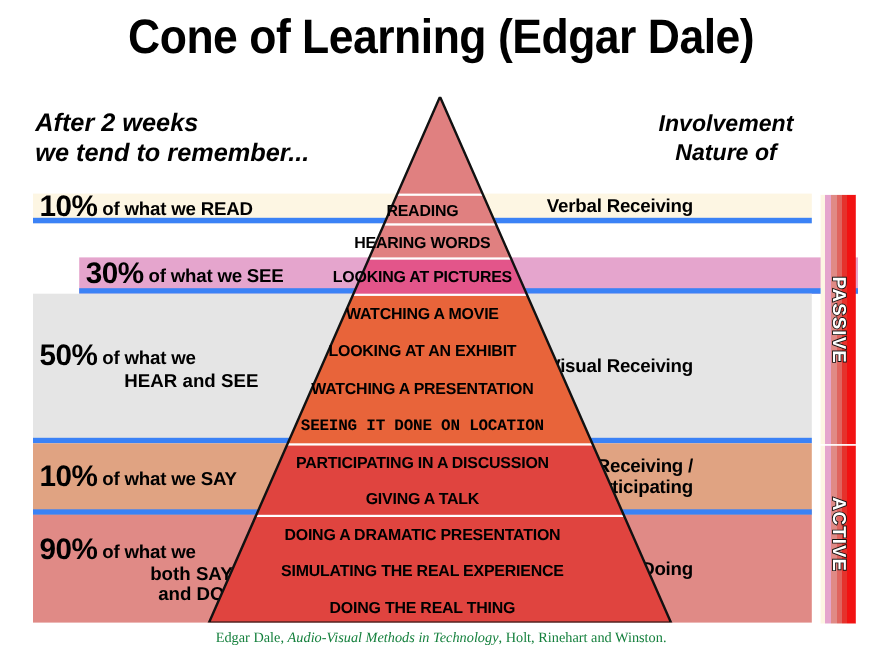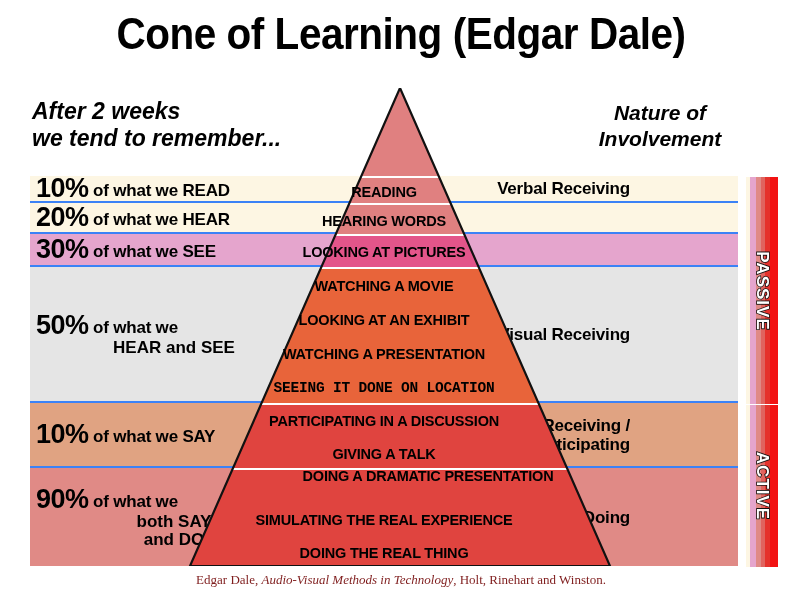--- a/index.html
+++ b/index.html
@@ -27,21 +27,21 @@
     position:absolute;left:560px;top:100px;width:200px;
     font-style:italic;font-weight:bold;font-size:21px;line-height:26px;
     color:#000;text-align:center;
   }
   
   #chart{
     position:absolute;left:30px;top:176px;width:708px;height:390px;
   }
   .band{
     position:absolute;left:0;width:708px;box-sizing:border-box;
-    border-bottom:2px solid #3b82f6;
+    border-bottom:5px solid #3b82f6;
   }
   .band:last-child{border-bottom:none;}
   
   .pct{
     position:absolute;left:6px;width:250px;
     color:#000;display:flex;align-items:center;height:100%;
   }
   .pct .inner{width:100%;line-height:1.05;}
   .pct .big{
     font-family:"Liberation Sans Narrow","Liberation Sans",sans-serif;
@@ -88,65 +88,54 @@
     font-family:"Liberation Sans Narrow","Liberation Sans",sans-serif;
     font-weight:bold;font-size:17px;letter-spacing:1px;color:#fff;
     -webkit-text-stroke:1.6px #111;
     paint-order:stroke fill;
     white-space:nowrap;
   }
   
   #footer{
     position:absolute;left:0;top:572px;width:802px;text-align:center;
     font-family:"Liberation Serif","DejaVu Serif",serif;
-    font-size:13px;color:#7f1d1d;
+    font-size:13px;color:#15803d;
   }
   #footer .it{font-style:italic;}
 </style>
 </head>
 <body>
 
 <div id="title">Cone of Learning (Edgar Dale)</div>
 
 <div id="head-left">
   <div>After 2 weeks</div>
   <div>we tend to remember...</div>
 </div>
 <div id="head-right">
+  <div>Involvement</div>
   <div>Nature of</div>
-  <div>Involvement</div>
 </div>
 
 <div id="chart">
 
   <div class="band" style="top:0px;height:27px;background:#fdf6e3;">
     <div class="pct">
         <div class="inner">
       <span class="big">10%</span>
       <span class="sm">of what we READ</span>
     </div>
       </div>
     <div class="nature">
       <span>Verbal Receiving</span>
     </div>
   </div>
 
-  <div class="band" style="top:27px;height:31px;background:#fdf6e3;">
-    <div class="pct">
-        <div class="inner">
-      <span class="big">20%</span>
-      <span class="sm">of what we HEAR</span>
-    </div>
-      </div>
-    <div class="nature">
-      <span></span>
-    </div>
-  </div>
-
-  <div class="band" style="top:58px;height:33px;background:#e5a5cd;">
+
+  <div class="band" style="top:58px;height:33px;background:#e5a5cd;margin-left:42px;">
     <div class="pct">
         <div class="inner">
       <span class="big">30%</span>
       <span class="sm">of what we SEE</span>
     </div>
       </div>
     <div class="nature">
       <span></span>
     </div>
   </div>
@@ -223,21 +212,21 @@
 
   <div class="cone-label" style="top:96px;">READING</div>
   <div class="cone-label" style="top:125px;">HEARING WORDS</div>
   <div class="cone-label" style="top:190px;">WATCHING A MOVIE</div>
   <div class="cone-label" style="top:156px;">LOOKING AT PICTURES</div>
   <div class="cone-label" style="top:224px;">LOOKING AT AN EXHIBIT</div>
   <div class="cone-label" style="top:258px;">WATCHING A PRESENTATION</div>
   <div class="cone-label" style="top:292px;font-family:Liberation Mono, monospace;">SEEING IT DONE ON LOCATION</div>
   <div class="cone-label" style="top:325px;">PARTICIPATING IN A DISCUSSION</div>
   <div class="cone-label" style="top:358px;">GIVING A TALK</div>
-  <div class="cone-label" style="top:380px;padding-left:44px;">DOING A DRAMATIC PRESENTATION</div>
+  <div class="cone-label" style="top:391px;">DOING A DRAMATIC PRESENTATION</div>
   <div class="cone-label" style="top:424px;">SIMULATING THE REAL EXPERIENCE</div>
   <div class="cone-label" style="top:457px;">DOING THE REAL THING</div>
 </div>
 
 <div class="invbar" style="top:176px;height:227px;
      background:linear-gradient(to right,#fdf6e3 0%,#fdf6e3 12%,#e5a5cd 12%,#e5a5cd 30%,#e08a86 30%,#e08a86 46%,#e0645f 46%,#e0645f 60%,#e5322c 60%,#e5322c 76%,#f21212 76%,#f21212 100%);">
   <span class="vtext">PASSIVE</span>
 </div>
 <div class="invbar" style="top:404px;height:162px;
      background:linear-gradient(to right,#fdf6e3 0%,#fdf6e3 12%,#e5a5cd 12%,#e5a5cd 30%,#e08a86 30%,#e08a86 46%,#e0645f 46%,#e0645f 60%,#e5322c 60%,#e5322c 76%,#f21212 76%,#f21212 100%);">

